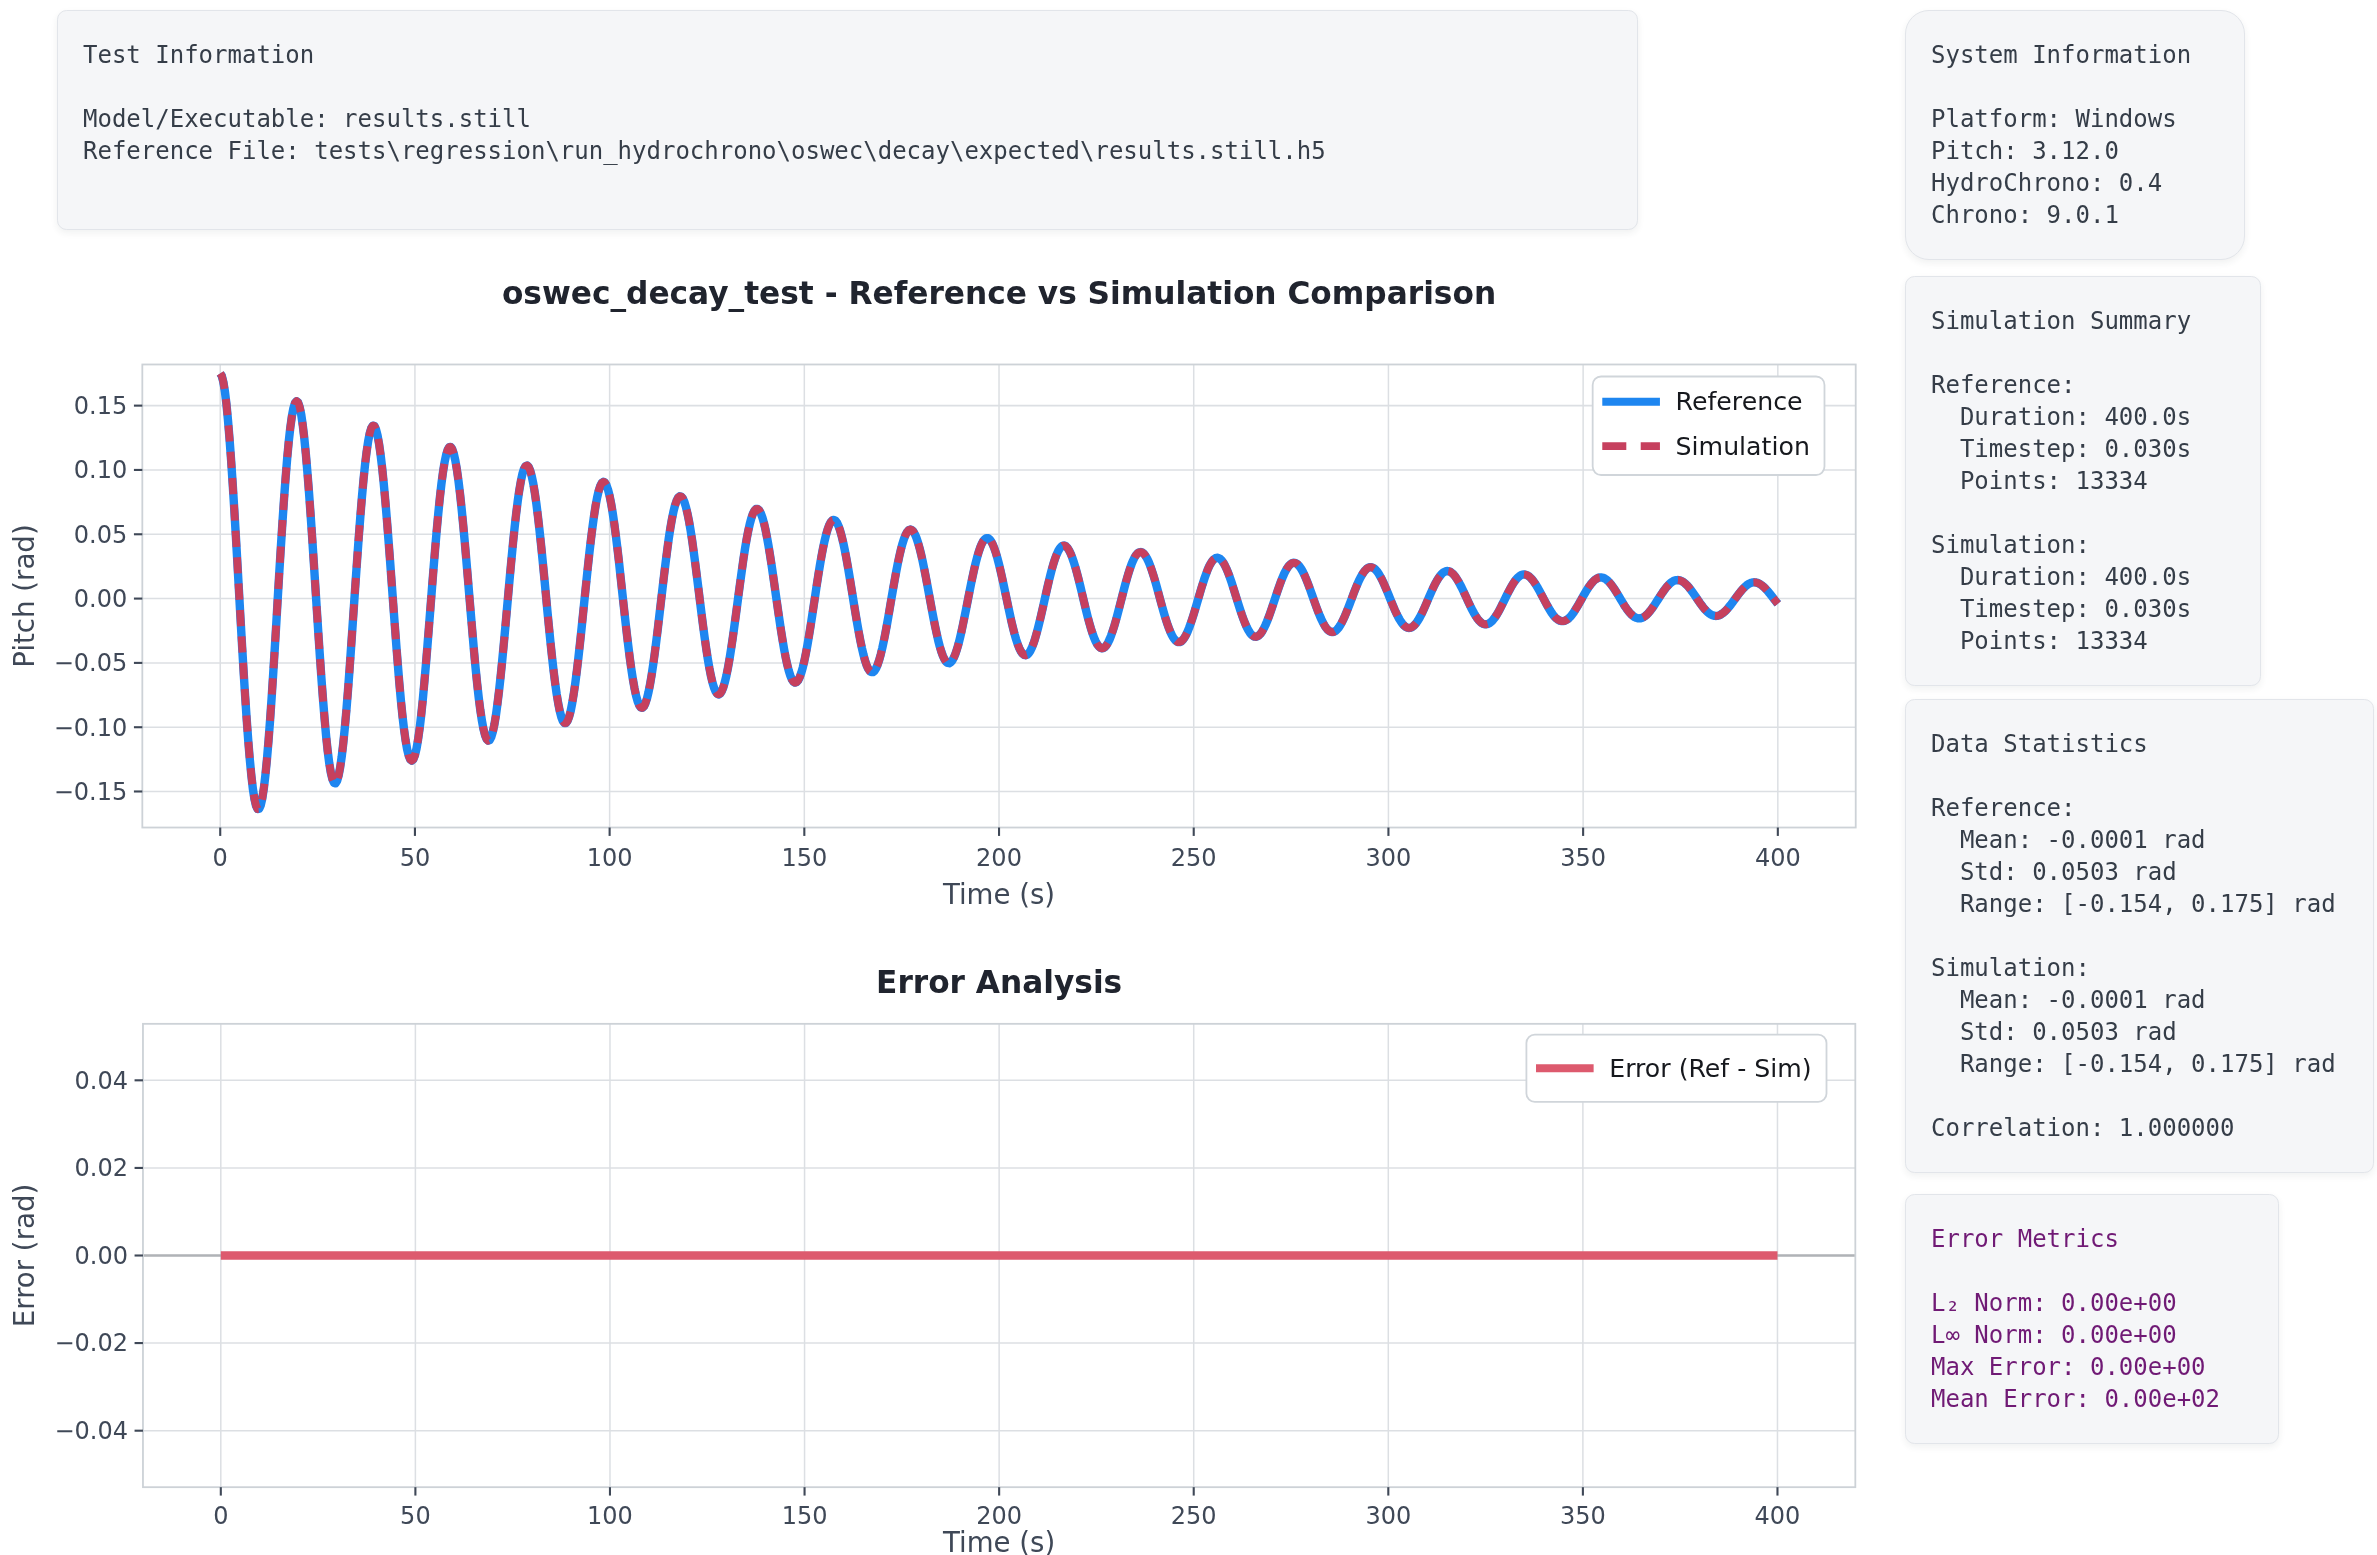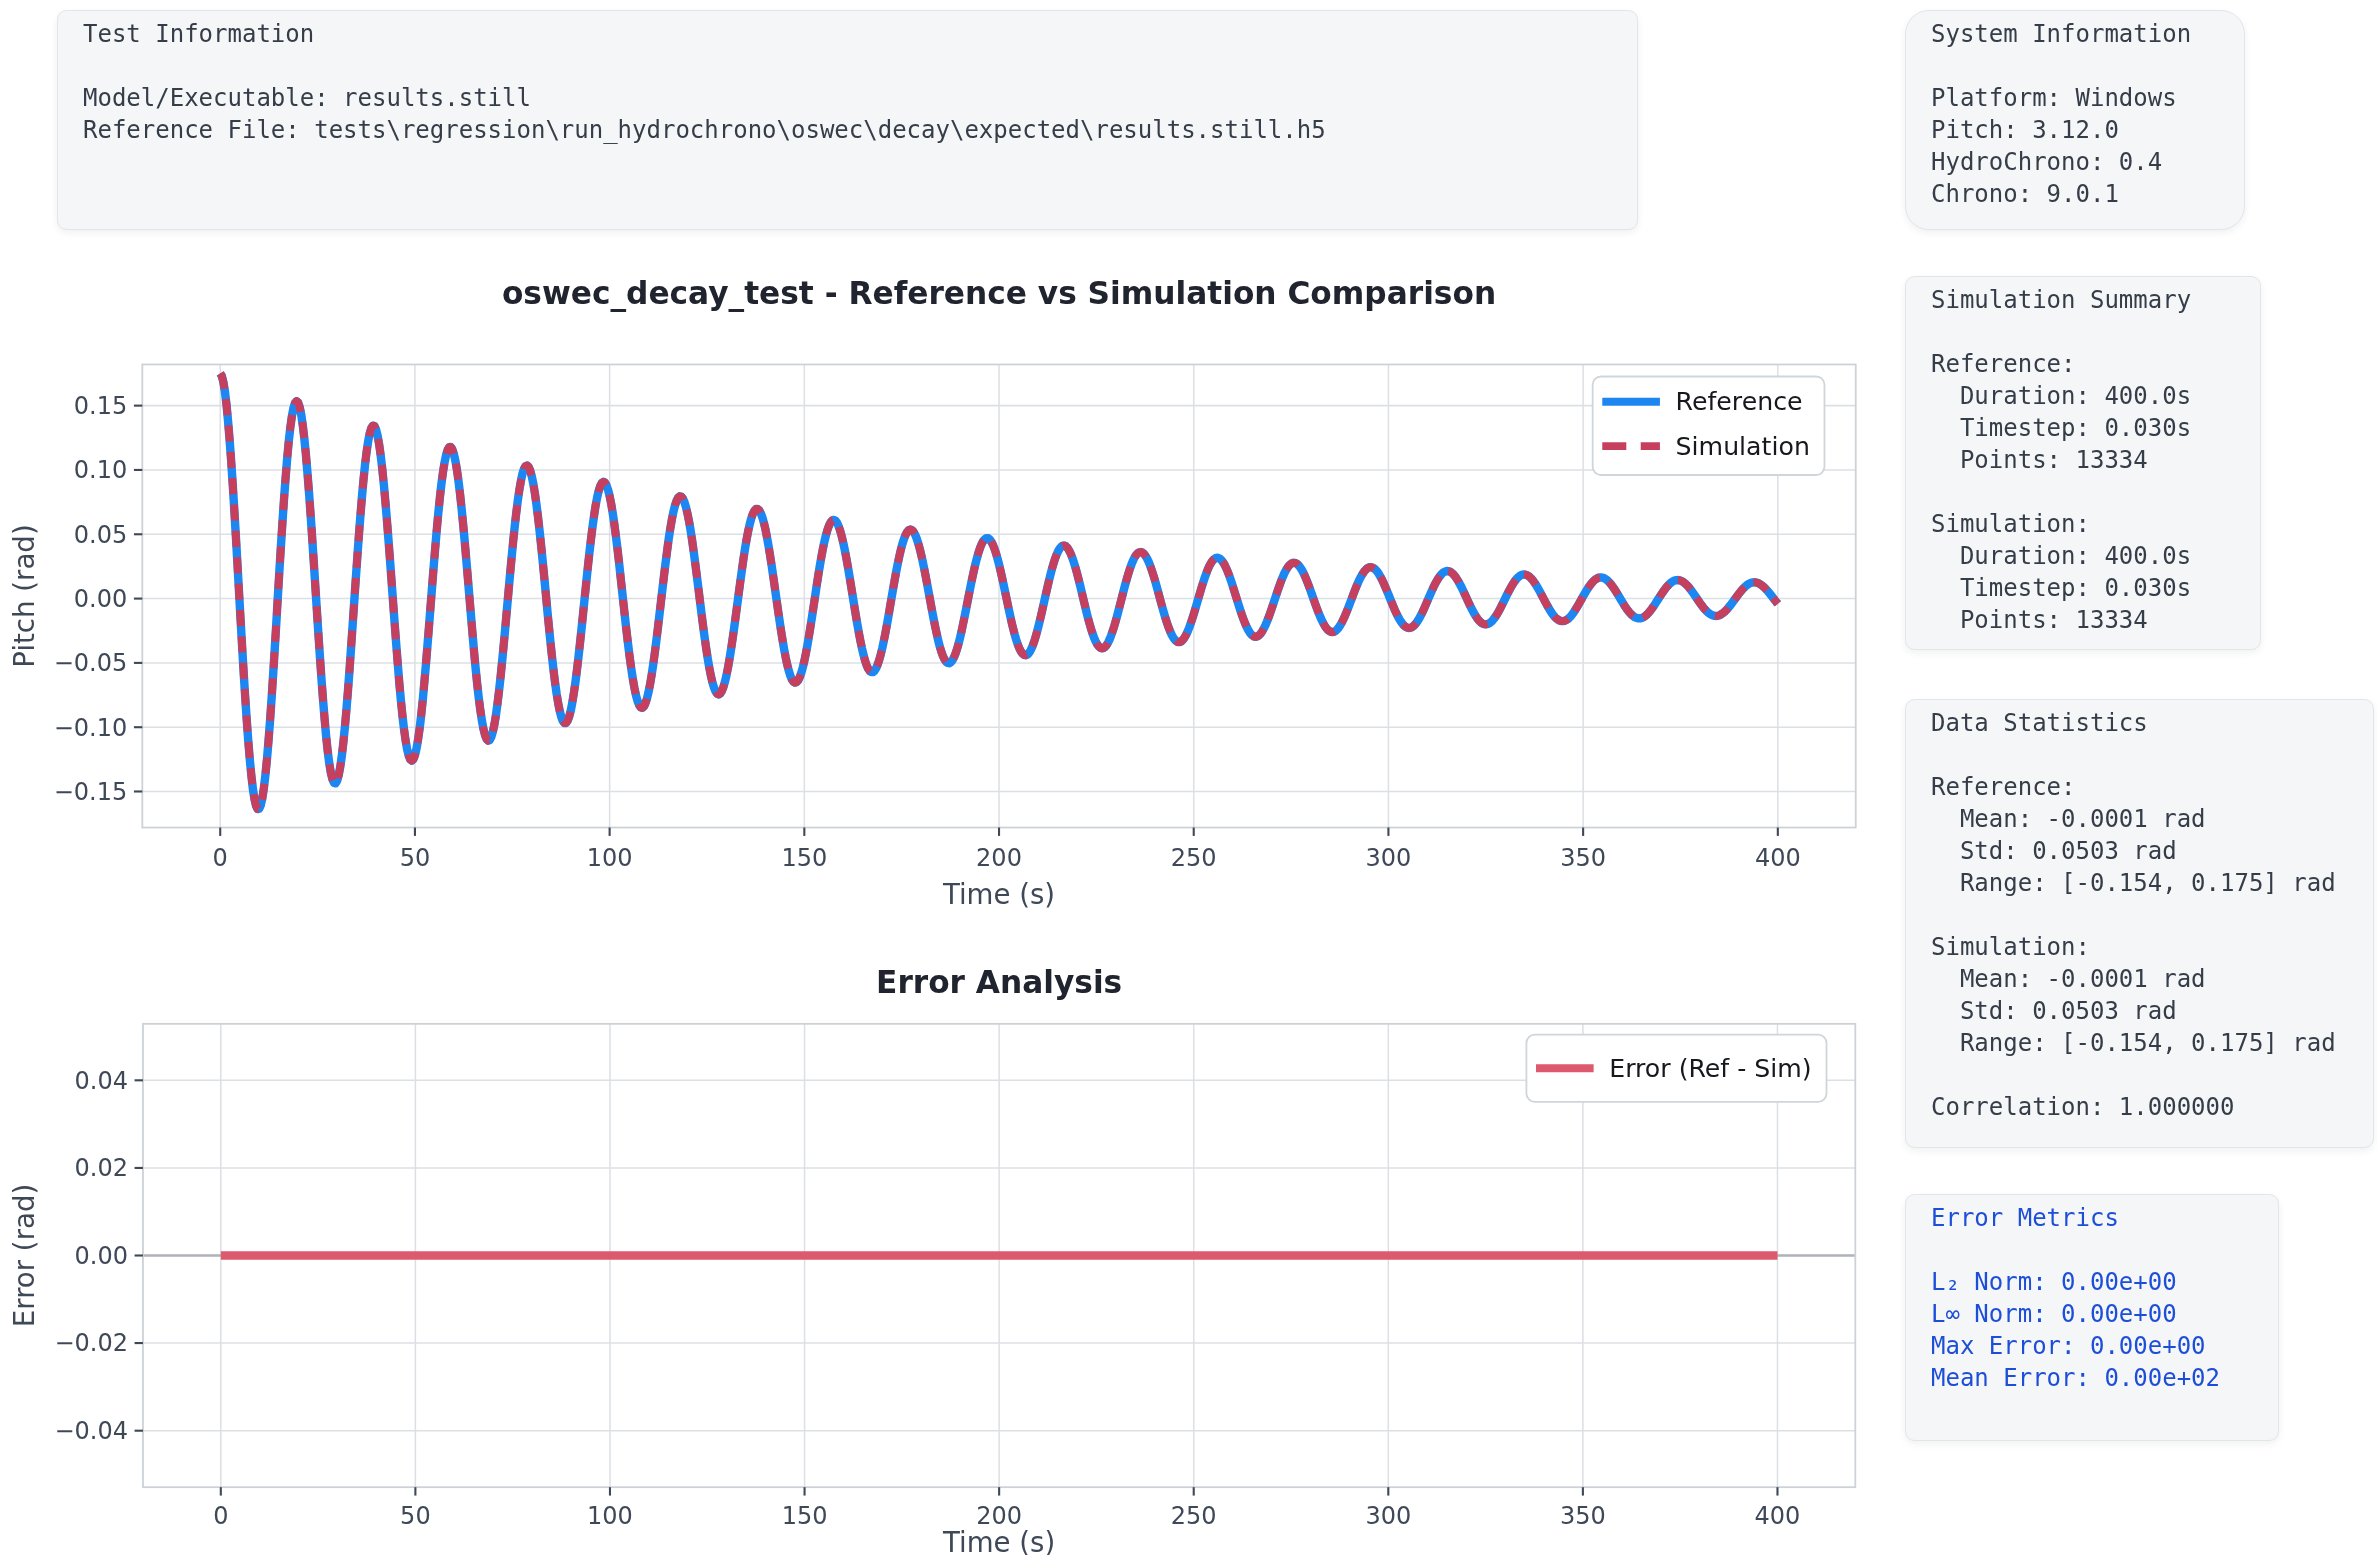--- a/index.html
+++ b/index.html
@@ -4,21 +4,21 @@
 <style>
   html,body{margin:0;padding:0;}
   body{
     width:2377px;height:1555px;position:relative;background:#ffffff;
     font-family:"DejaVu Sans",sans-serif;overflow:hidden;
   }
   .panel{
     position:absolute;box-sizing:border-box;
     background:#f5f6f8;border:1.2px solid #e2e5ea;border-radius:9.6px;
     box-shadow:0 3px 7.2px rgba(40,50,60,0.07);
-    padding:7px 25px;
+    padding:28px 25px;
     font-family:"DejaVu Sans Mono",monospace;
     font-size:24px;line-height:32px;color:#353d48;
   }
   .panel-title{white-space:pre;margin-bottom:32px;}
   .panel-body{white-space:pre;}
   .panel-line{min-height:32px;white-space:pre;}
   #panel-test-info   {left:57px;  top:9.6px;   width:1581px;min-height:220px;}
   #panel-system-info {left:1905px;top:9.6px;   width:340px; min-height:220px;border-radius:24px;}
   #panel-sim-summary {left:1905px;top:276px;  width:356px; min-height:374px;}
   #panel-data-stats  {left:1905px;top:699px; width:469px; min-height:449px;}
@@ -44,21 +44,21 @@
 <section class="panel" id="panel-sim-summary">
   <div class="panel-title">Simulation Summary</div>
   <div class="panel-body"><div class="panel-line">Reference:</div><div class="panel-line">  Duration: 400.0s</div><div class="panel-line">  Timestep: 0.030s</div><div class="panel-line">  Points: 13334</div><div class="panel-line"></div><div class="panel-line">Simulation:</div><div class="panel-line">  Duration: 400.0s</div><div class="panel-line">  Timestep: 0.030s</div><div class="panel-line">  Points: 13334</div></div>
 </section>
 
 <section class="panel" id="panel-data-stats">
   <div class="panel-title">Data Statistics</div>
   <div class="panel-body"><div class="panel-line">Reference:</div><div class="panel-line">  Mean: -0.0001 rad</div><div class="panel-line">  Std: 0.0503 rad</div><div class="panel-line">  Range: [-0.154, 0.175] rad</div><div class="panel-line"></div><div class="panel-line">Simulation:</div><div class="panel-line">  Mean: -0.0001 rad</div><div class="panel-line">  Std: 0.0503 rad</div><div class="panel-line">  Range: [-0.154, 0.175] rad</div><div class="panel-line"></div><div class="panel-line">Correlation: 1.000000</div></div>
 </section>
 
-<section class="panel" id="panel-error-metrics" style="color: #1d4ed8;">
+<section class="panel" id="panel-error-metrics" style="color: #701a75;">
   <div class="panel-title">Error Metrics</div>
   <div class="panel-body"><div class="panel-line">L₂ Norm: 0.00e+00</div><div class="panel-line">L∞ Norm: 0.00e+00</div><div class="panel-line">Max Error: 0.00e+00</div><div class="panel-line">Mean Error: 0.00e+02</div></div>
 </section>
 
 <div class="chart-mount" id="chart-main">
     <svg width="2377" height="685" viewBox="0 420 3958 1140">
       <g stroke="#dcdfe3" stroke-width="2.5">
         <line x1="366.7" y1="607" x2="366.7" y2="1378"></line>
         <line x1="690.9" y1="607" x2="690.9" y2="1378"></line>
         <line x1="1015.1" y1="607" x2="1015.1" y2="1378"></line>

